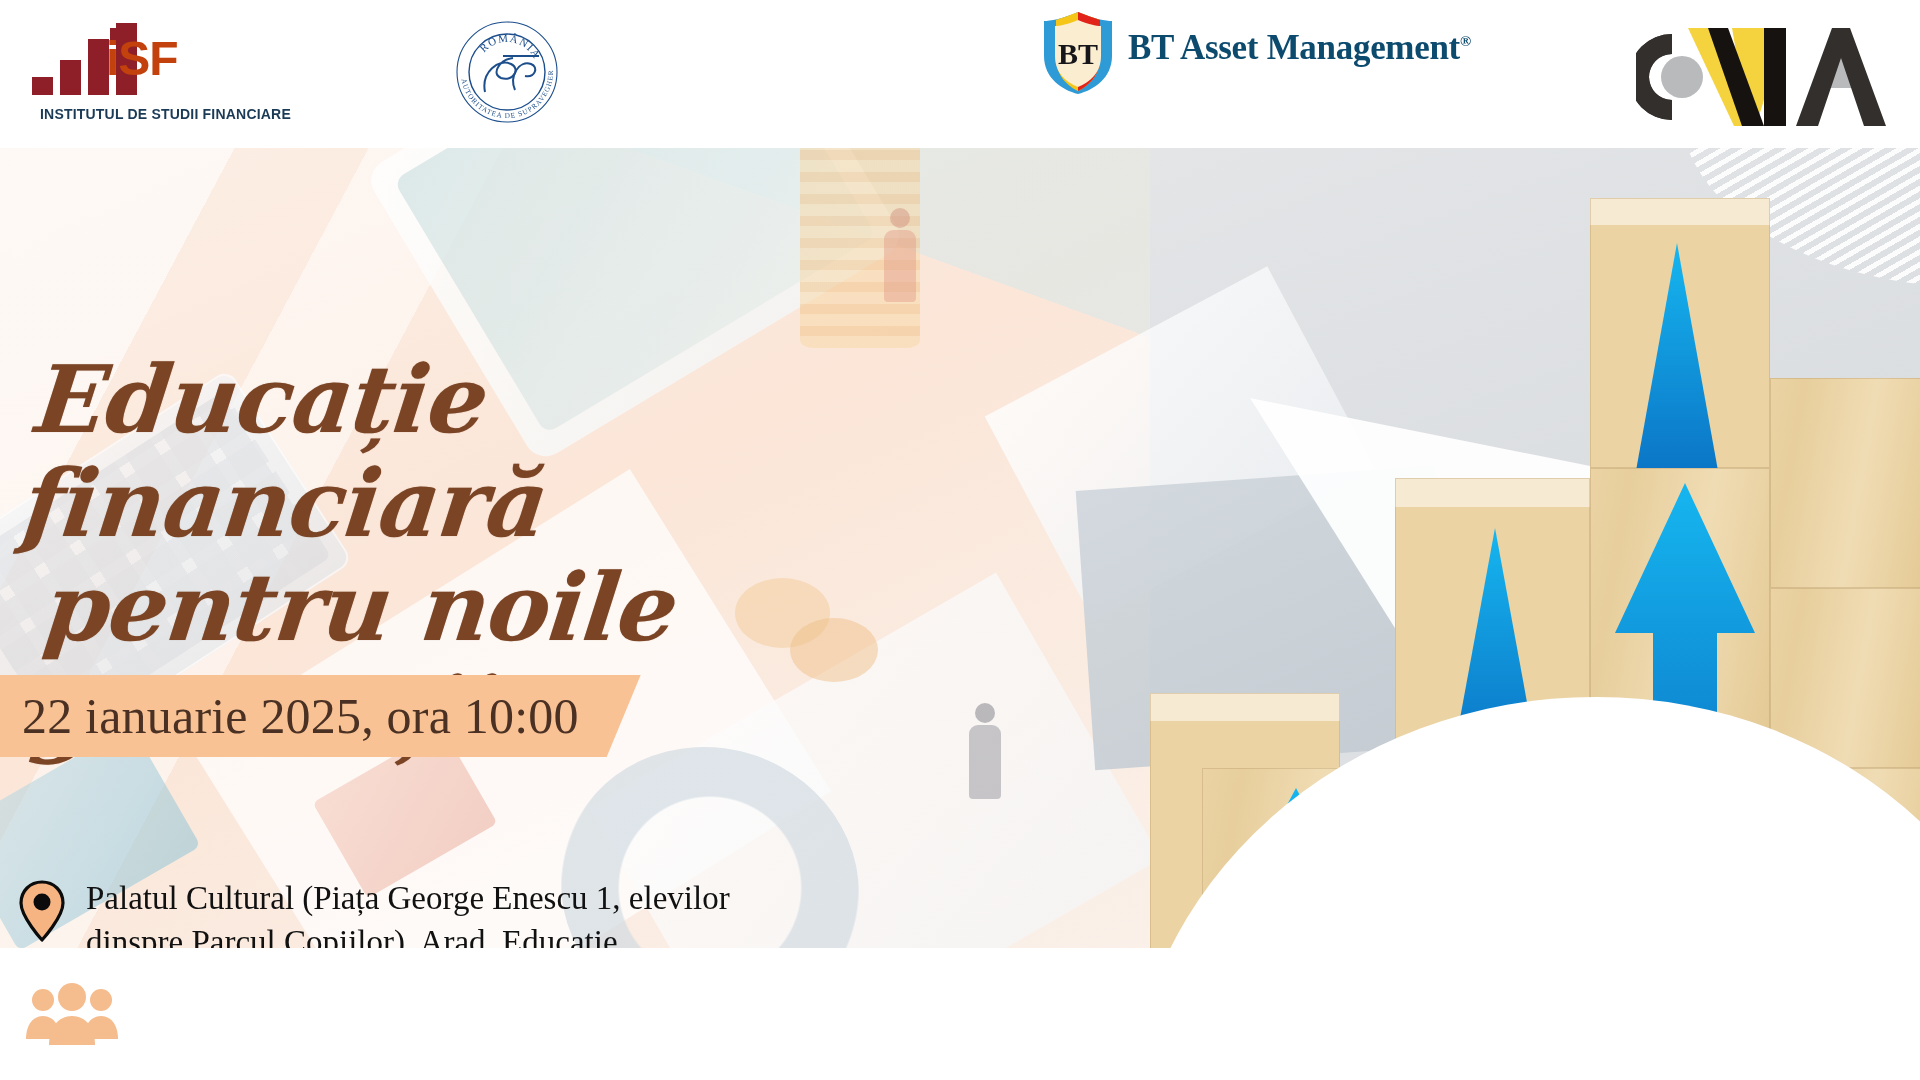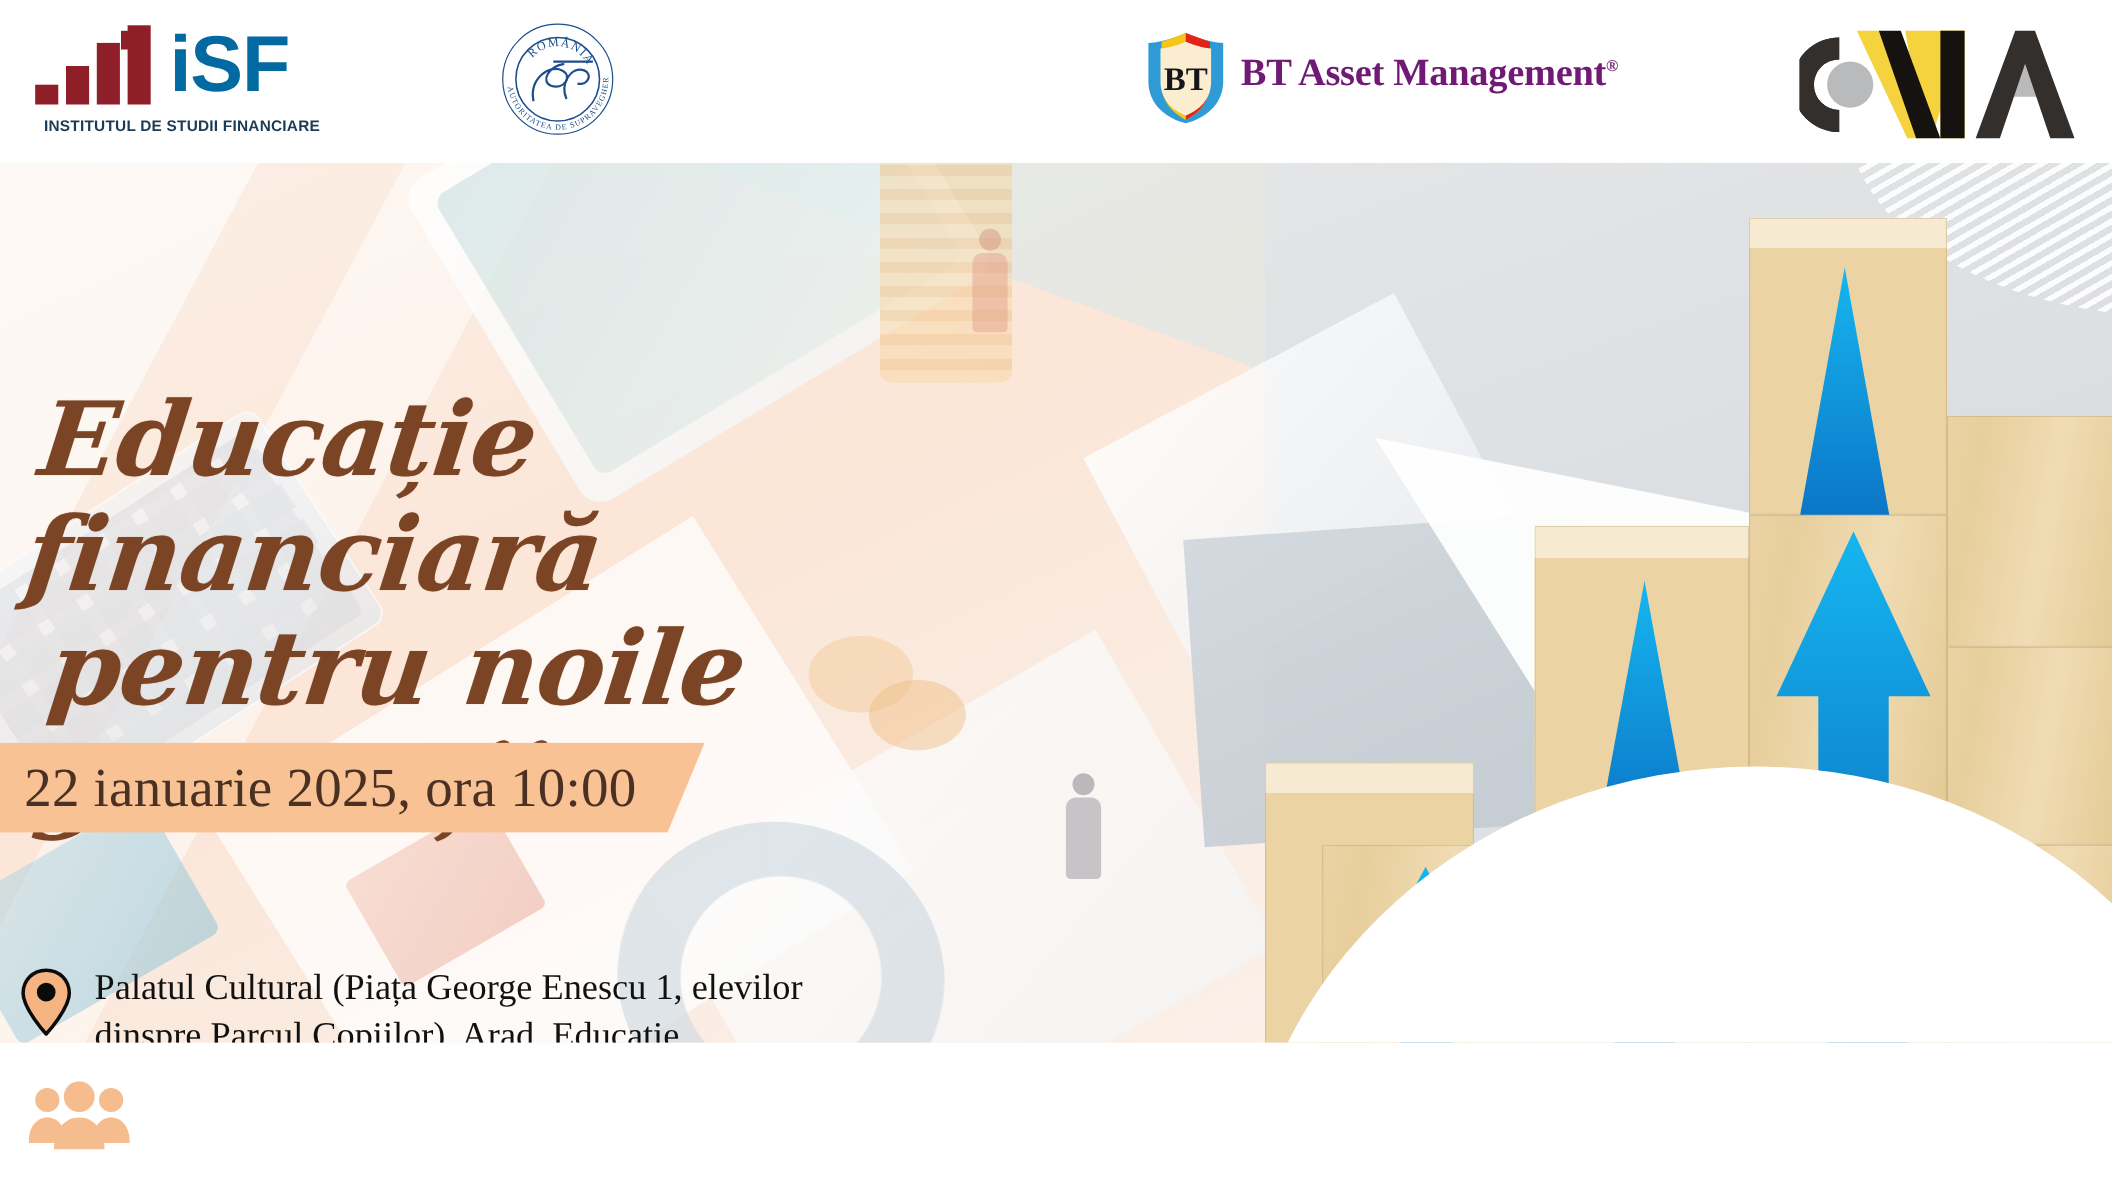--- a/index.html
+++ b/index.html
@@ -14,36 +14,36 @@
 
   
   .isf { position:absolute; left:28px; top:22px; width:215px; height:105px; }
   .isf-bars { position:absolute; left:0; bottom:32px; width:118px; height:72px; }
   .isf-bars i { position:absolute; bottom:0; background:#8E1F28; display:block; }
   .isf-bars i:nth-child(1){ left:4px;  width:21px; height:18px; }
   .isf-bars i:nth-child(2){ left:32px; width:21px; height:35px; }
   .isf-bars i:nth-child(3){ left:60px; width:21px; height:56px; }
   .isf-bars i:nth-child(4){ left:88px; width:21px; height:72px; }
   .isf-word { position:absolute; left:78px; top:0px; font-family:"Liberation Sans", sans-serif;
-    font-weight:700; font-size:72px; line-height:74px; color:#0369a1; letter-spacing:-1px;margin-left:48px; }
+    font-weight:700; font-size:48px; line-height:74px; color:#c2410c; letter-spacing:-1px; }
   .isf-dot { position:absolute; left:82px; top:6px; width:17px; height:17px; background:#8E1F28; }
   .isf-sub { position:absolute; left:12px; top:84px; font-family:"Liberation Sans", sans-serif;
     font-weight:700; font-size:14px; letter-spacing:.2px; color:#1B3A55; white-space:nowrap; }
 
   
   .asf { position:absolute; left:455px; top:16px; width:360px; height:112px; }
   .asf-seal { position:absolute; left:0; top:4px; width:104px; height:104px; }
   .asf-text { position:absolute; left:118px; top:14px; font-family:"Liberation Sans", sans-serif;
     font-weight:700; font-size:21px; line-height:25.5px; color:#1C4E8C; letter-spacing:.2px; }
 
   
-  .bt { position:absolute; left:1040px; top:24px; width:400px; height:98px; }
+  .bt { position:absolute; left:1040px; top:6px; width:400px; height:98px; }
   .bt-shield { position:absolute; left:0; top:4px; width:76px; height:86px; }
   .bt-text { position:absolute; left:88px; top:22px; font-family:"Liberation Serif", serif;
-    font-weight:700; font-size:35px; color:#701a75; white-space:nowrap; letter-spacing:-.3px; }
+    font-weight:700; font-size:35px; color:#0c4a6e; white-space:nowrap; letter-spacing:-.3px; }
   .bt-text sup { font-size:15px; vertical-align:super; }
 
   
   .cma { position:absolute; left:1636px; top:14px; width:260px; height:112px; }
 
   
   .banner { position:absolute; top:148px; left:0; width:1920px; height:800px; overflow:hidden;
     background:#FBEDE4; }
 
   

